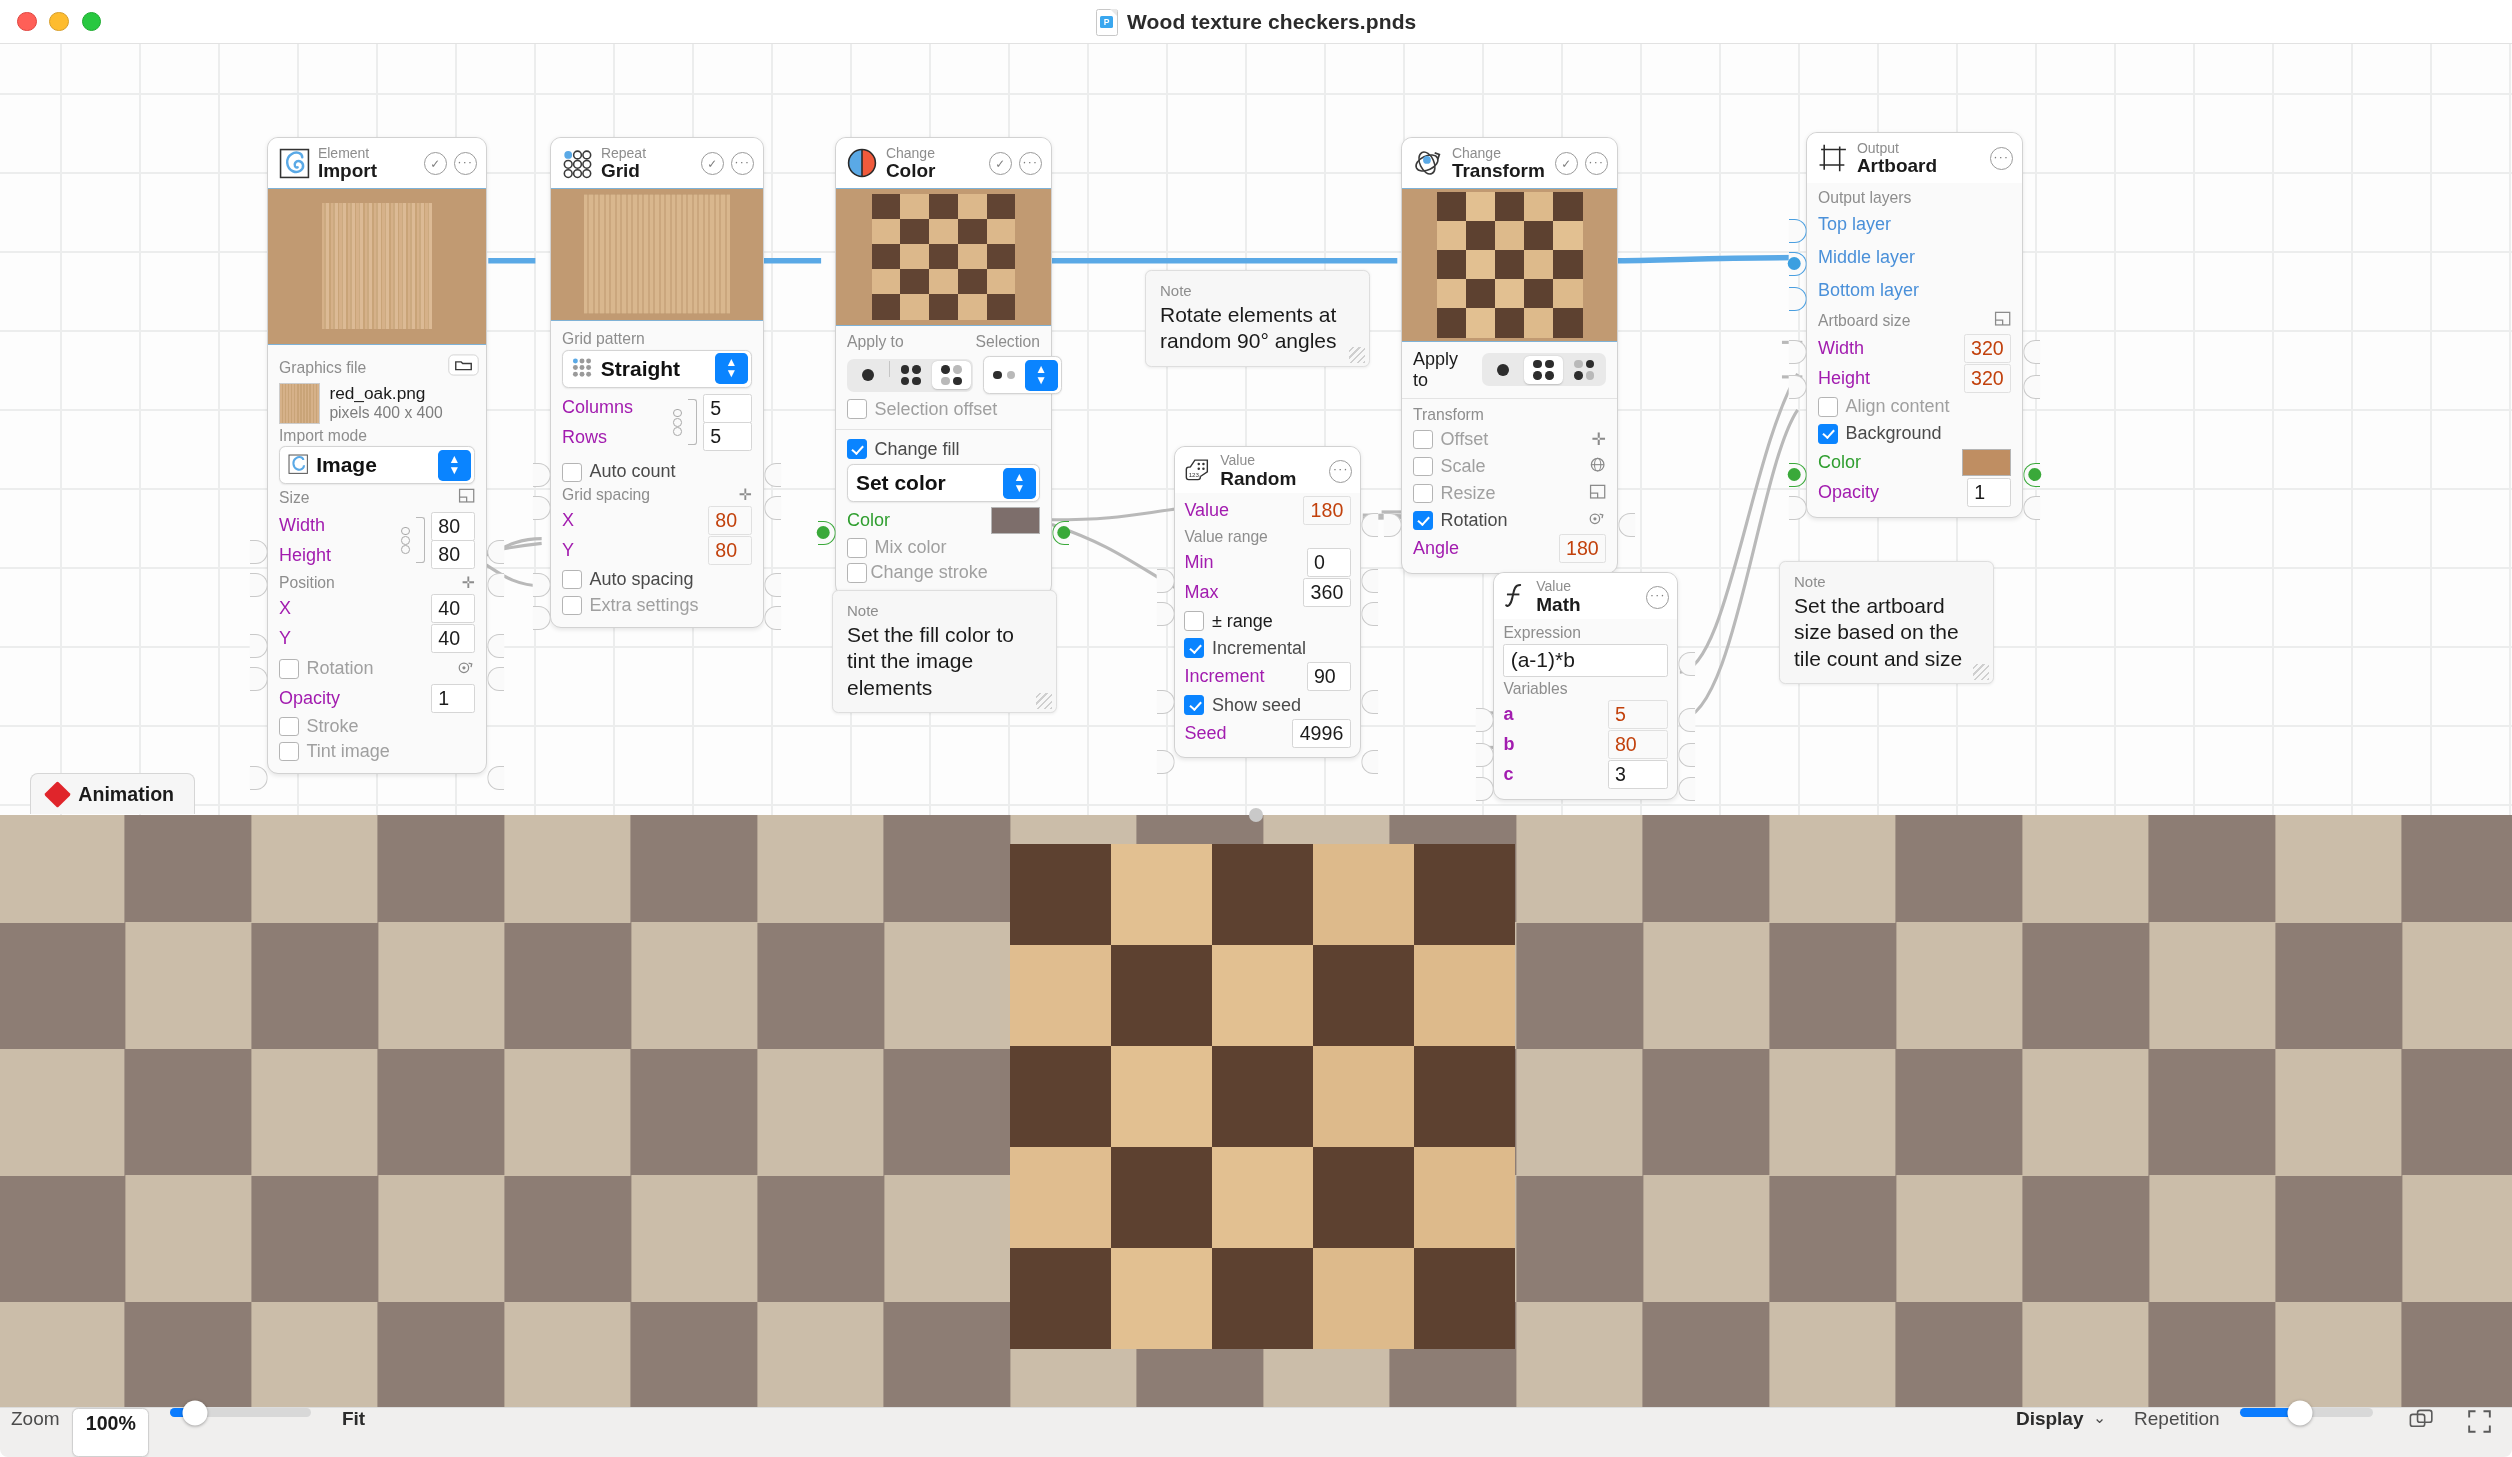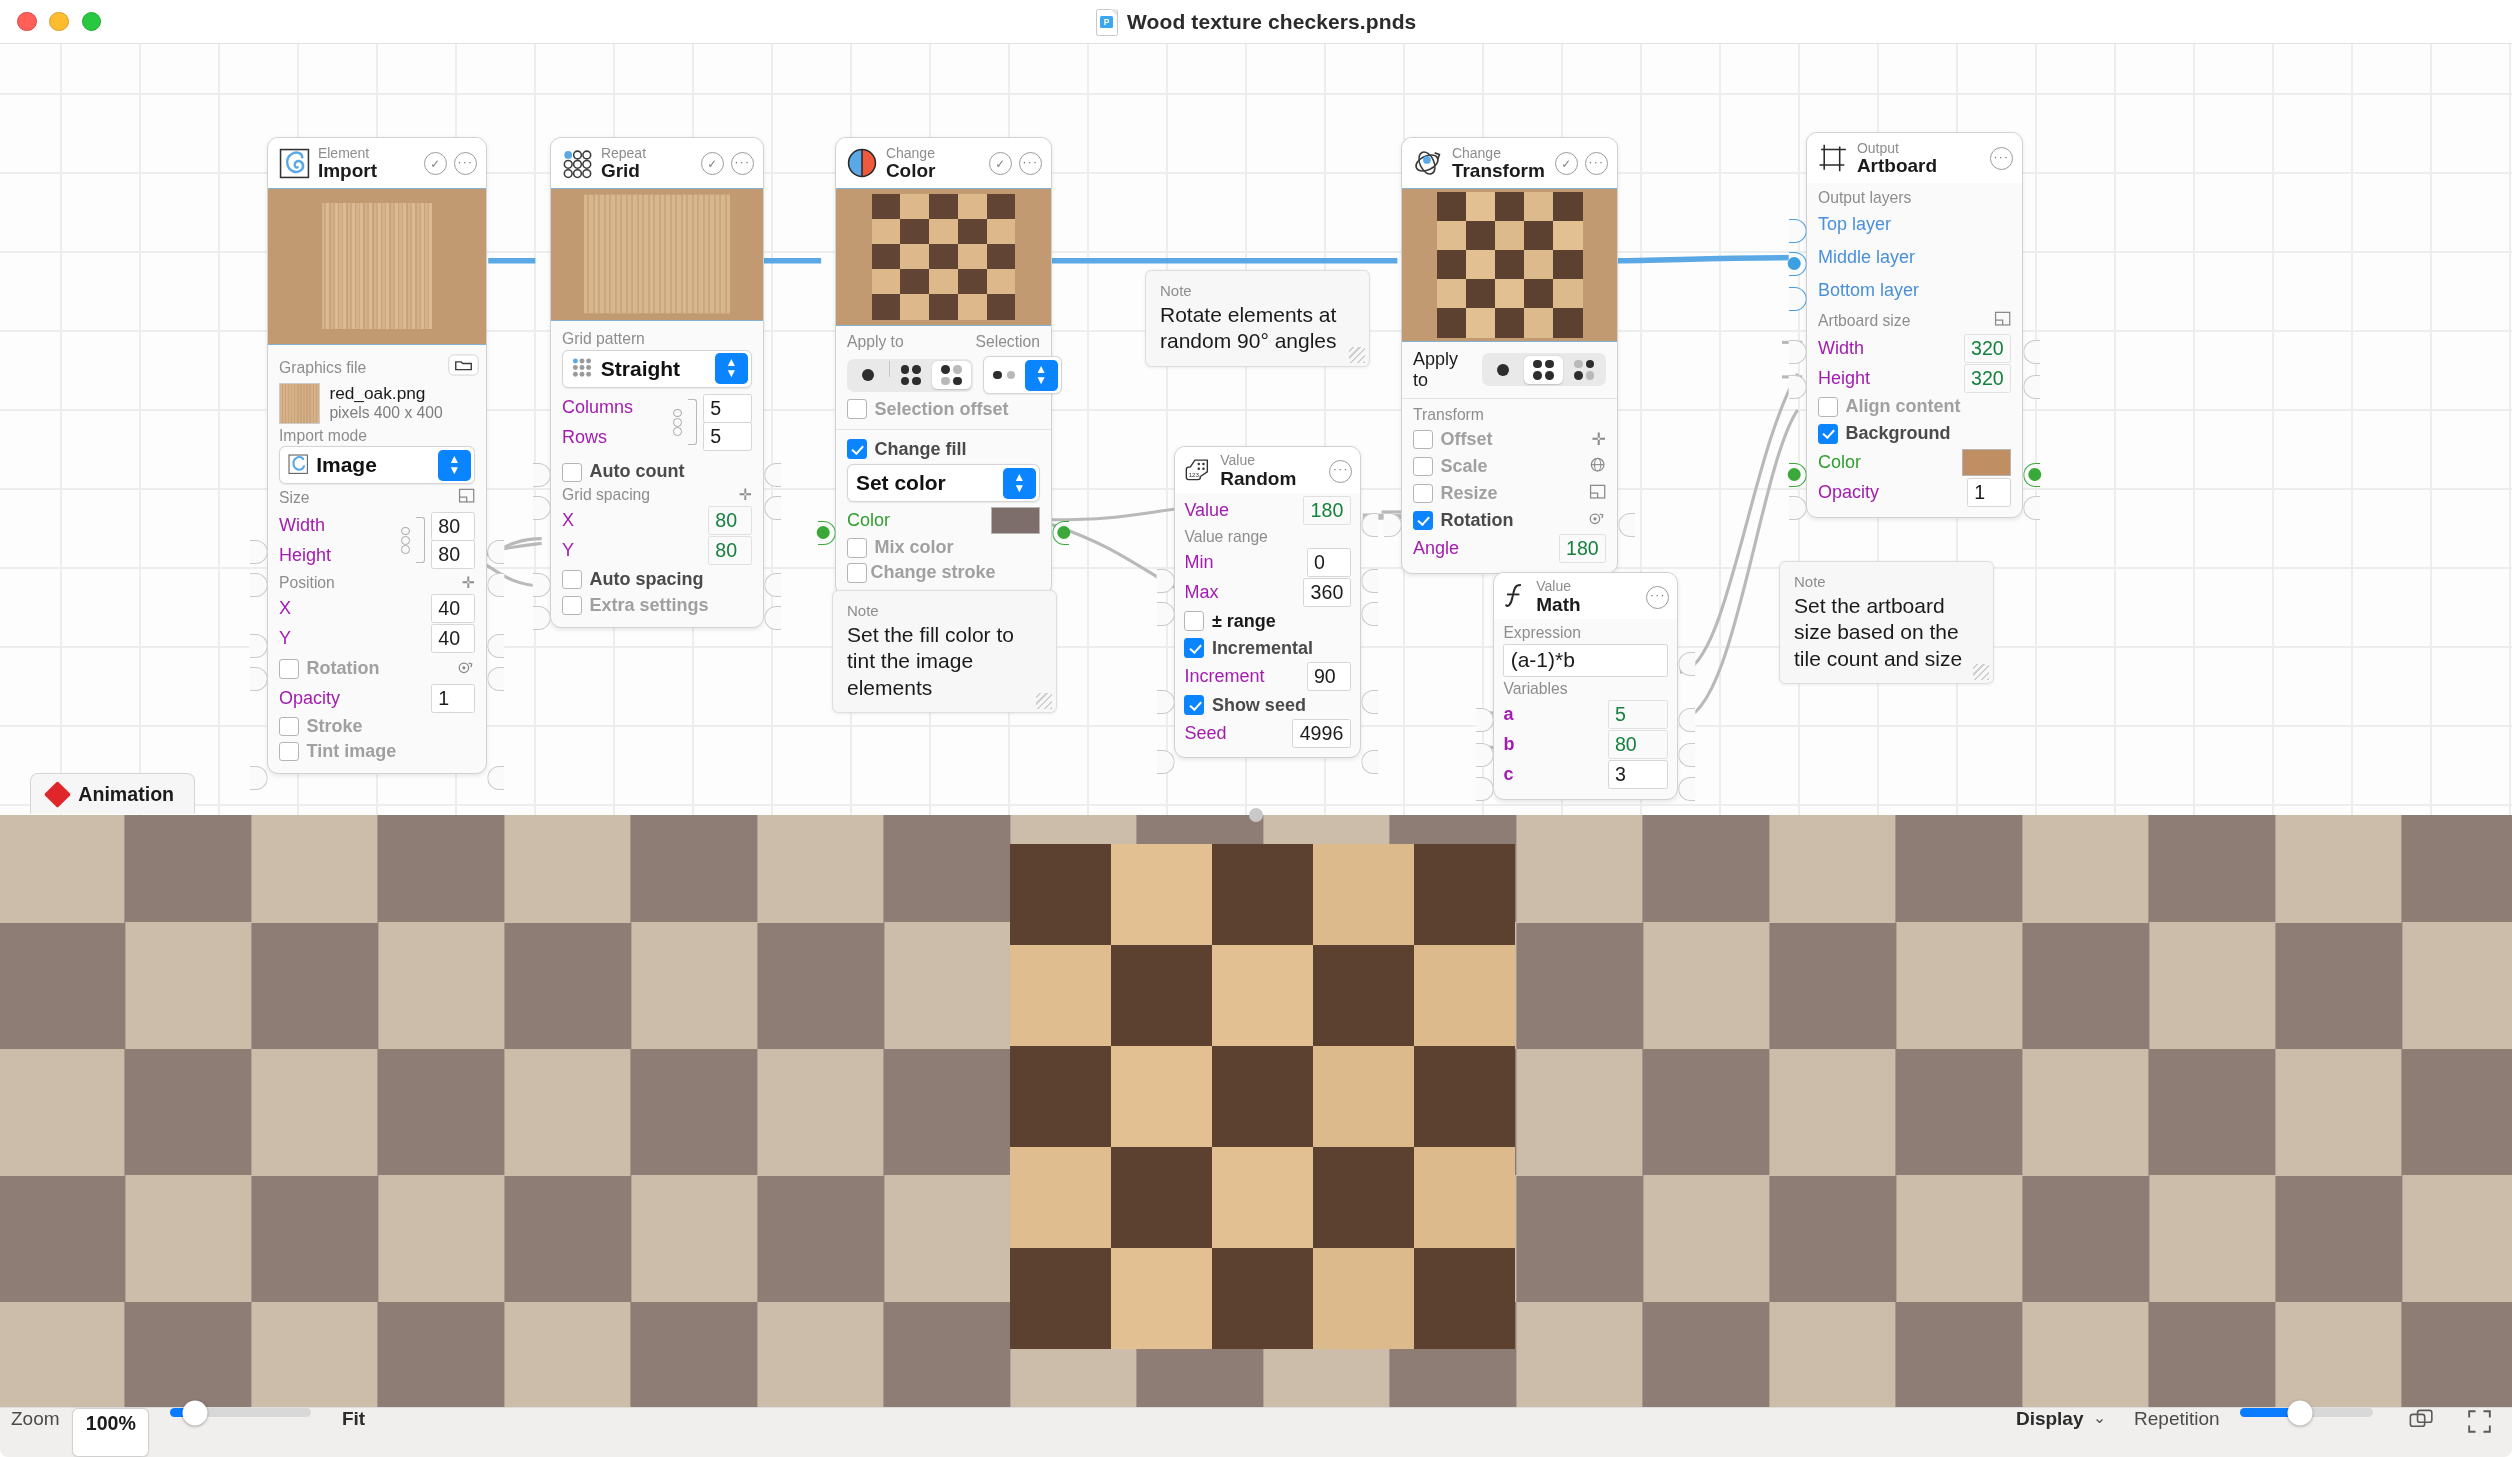--- a/index.html
+++ b/index.html
@@ -87,29 +87,29 @@
 
   .node-body { padding: 6.3px 11px 9.4px 11px; }
   .row { display: flex; align-items: center; min-height: 30px; gap: 6.3px; }
   .row .lbl { font-size: 18px; color: #a21caf; flex: 1; }
   .sec-lbl { font-size: 15.7px; color: #8d8d8d; padding: 3.1px 0 1.6px; display:flex; align-items:center; justify-content:space-between;}
   .field {
     background: #fff; border: 0.8px solid #d6d6d6; border-radius: 2.4px;
     font-size: 19.6px; color: #1b1b1b; padding: 1.6px 6.3px; text-align: left;
     min-width: 44px; height: 29px; display: flex; align-items: center;
   }
-  .field.grey { color: #15803d; background: #fafafa; border-color: #e0e0e0;}
+  .field.grey { color: #c2410c; background: #fafafa; border-color: #e0e0e0;}
   .field.num { justify-content: flex-start; }
   .chk { width: 19.6px; height: 19.6px; border: 1.3px solid #b4b4b4; border-radius: 3.1px; background: #fff; flex: 0 0 19.6px;}
   .chk.on { background: #0a84ff; border-color: #0a84ff; position: relative; }
   .chk.on::after {
     content: ""; position: absolute; left: 6.3px; top: 2.4px; width: 4.7px; height: 9.4px;
     border: solid #fff; border-width: 0 2.4px 2.4px 0; transform: rotate(42deg);
   }
-  .chk-lbl { font-size: 18px; color: #4a4a4a; font-weight: bold; }
+  .chk-lbl { font-size: 18px; color: #4a4a4a; }
   .chk-lbl.dim { color: #a0a0a0; }
   .popup {
     display: flex; align-items: center; background: #fff; border: 0.8px solid #d4d4d4;
     border-radius: 6.3px; height: 38px; padding: 0 3.1px 0 7.9px; gap: 7.9px;
     box-shadow: 0 0.8px 1.6px rgba(0,0,0,.07); width: 100%;
   }
   .popup .pv { font-size: 21px; font-weight: bold; color: #111; flex:1; }
   .stepper {
     width: 33px; height: 31px; background: #0a84ff; border-radius: 4.7px;
     display:flex; flex-direction: column; align-items:center; justify-content:center;

